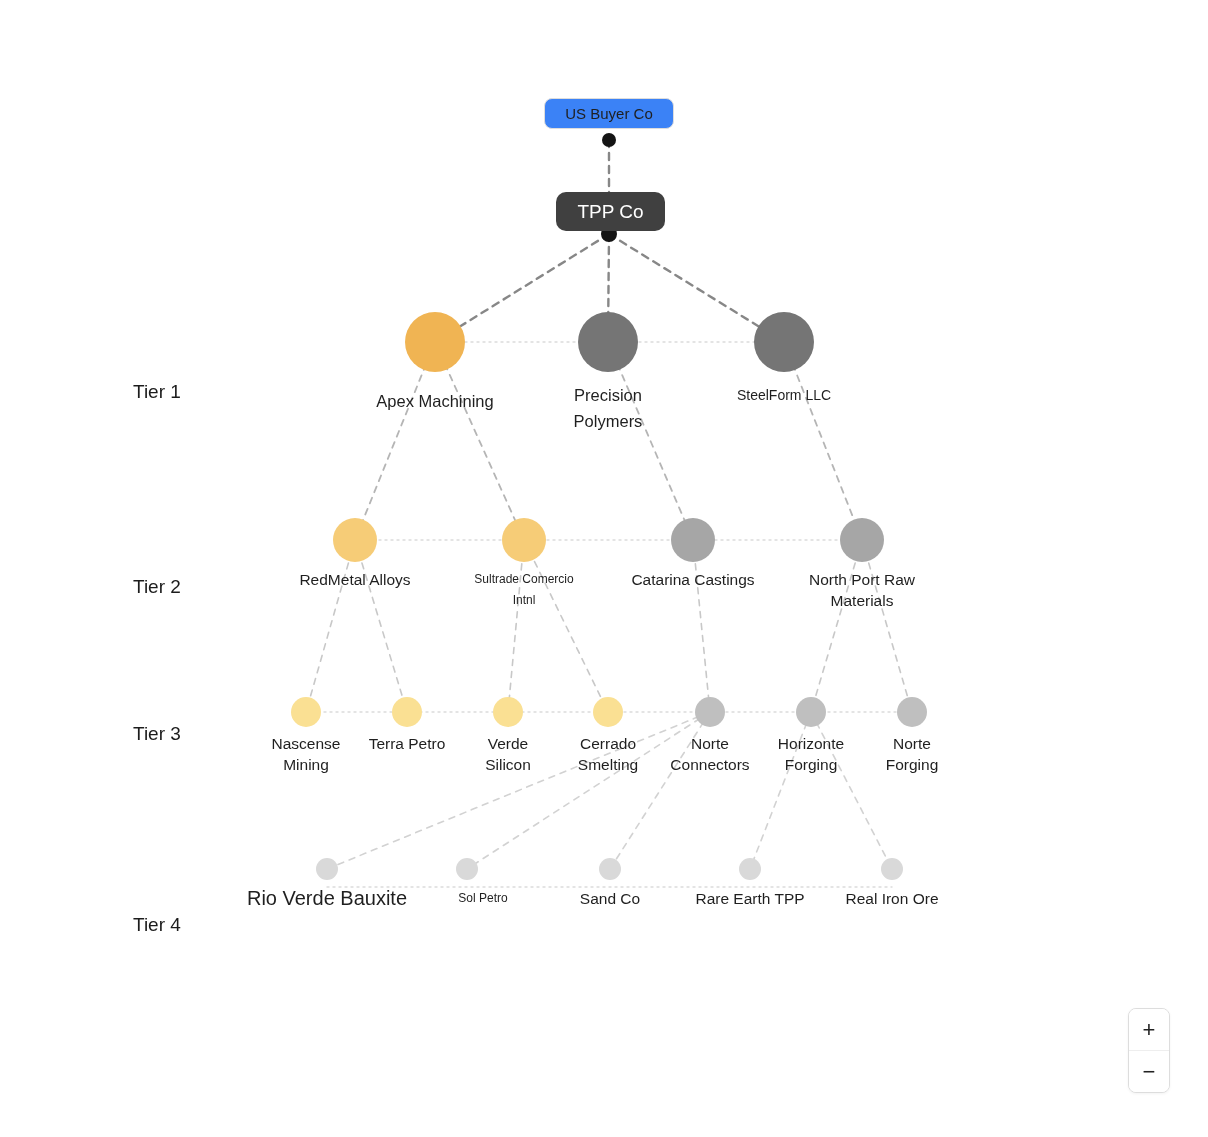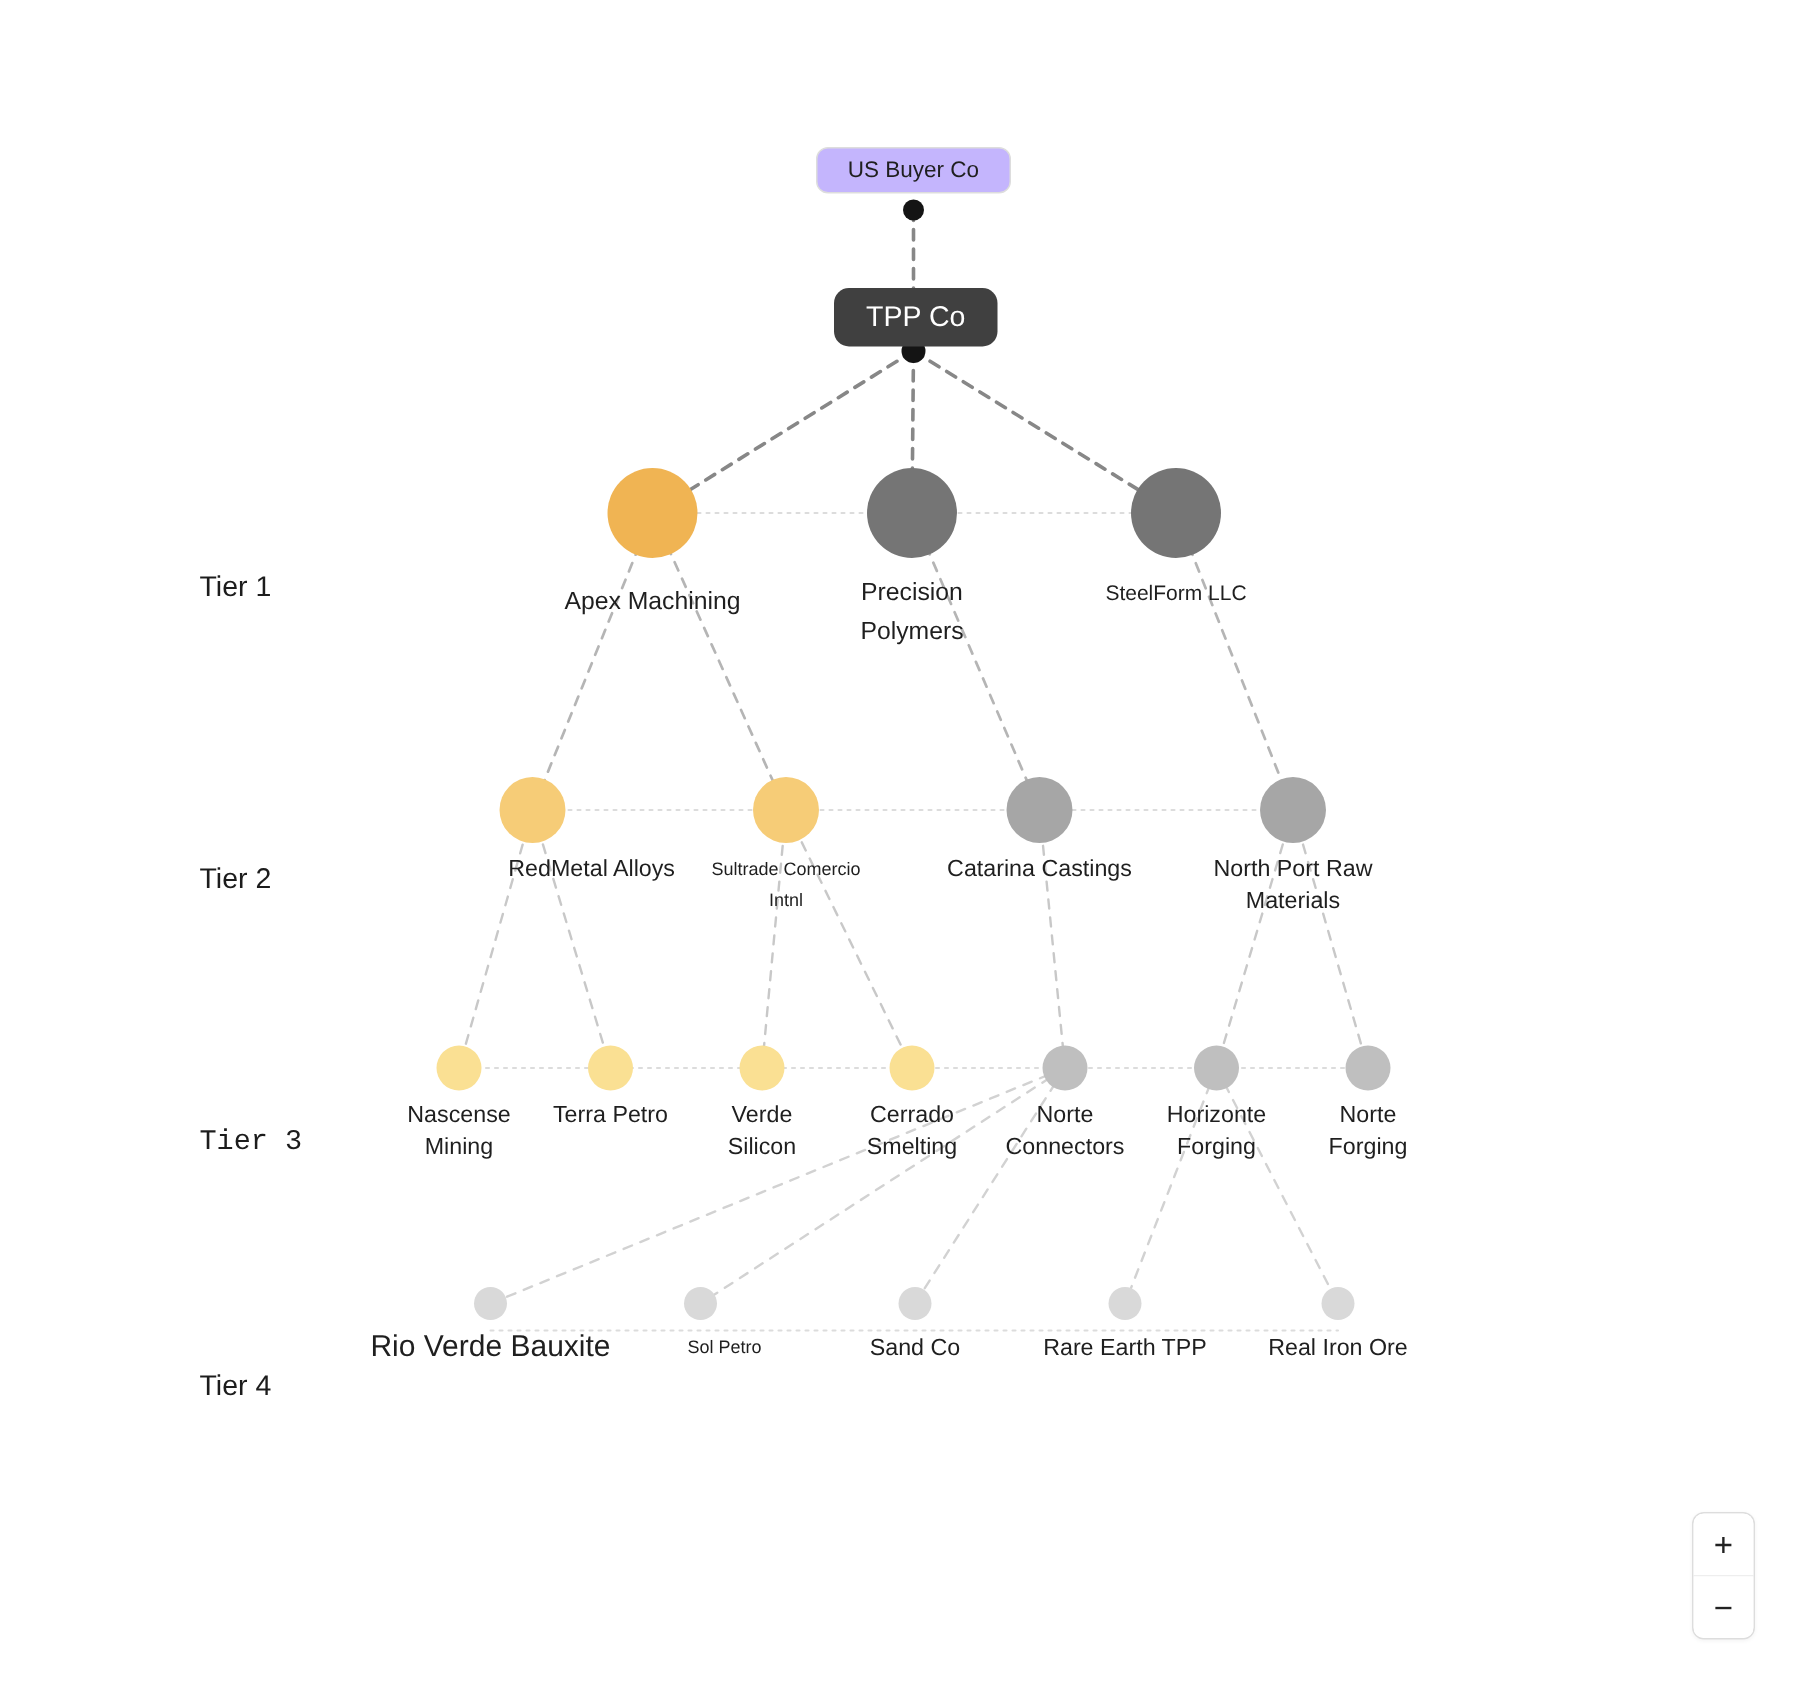--- a/index.html
+++ b/index.html
@@ -12,21 +12,21 @@
   .node-label{
     position:absolute;width:190px;text-align:center;white-space:pre-line;
     color:#1f1f1f;
   }
   .tier-label{
     position:absolute;left:133px;font-size:19px;color:#1c1c1c;width:70px;margin-top:44px;
   }
   .connector-dot{position:absolute;background:#141414;border-radius:50%;}
   .buyer-box{
     position:absolute;left:544px;top:98px;width:130px;height:31px;
-    background:#c4b5fd;border:1px solid #ddd;border-radius:8px;
+    background:#3b82f6;border:1px solid #ddd;border-radius:8px;
     display:flex;align-items:center;justify-content:center;
     font-size:15px;color:#1f1f1f;box-sizing:border-box;
   }
   .tpp-box{
     position:absolute;left:556px;top:192px;width:109px;height:39px;
     border-radius:10px;display:flex;align-items:center;justify-content:center;
     font-size:19px;color:#ffffff;
   }
   .zoom-controls{
     position:absolute;left:1128px;top:1008px;width:42px;height:85px;
@@ -74,21 +74,21 @@
 
   <div id="node-layer">
       <div class="node-circle" style="left: 405px; top: 312px; width: 60px; height: 60px; background: rgb(240, 180, 83);"></div>
       <div class="node-label" style="left: 340px; top: 388px; font-size: 16.5px; line-height: 26px;">Apex Machining</div>
       <div class="node-circle" style="left: 578px; top: 312px; width: 60px; height: 60px; background: rgb(117, 117, 117);"></div>
       <div class="node-label" style="left: 513px; top: 382px; font-size: 16.5px; line-height: 26px;">Precision
 Polymers</div>
       <div class="node-circle" style="left: 754px; top: 312px; width: 60px; height: 60px; background: rgb(117, 117, 117);"></div>
       <div class="node-label" style="left: 689px; top: 382px; font-size: 14px; line-height: 26px;">SteelForm LLC</div>
       <div class="node-circle" style="left: 333px; top: 518px; width: 44px; height: 44px; background: rgb(246, 204, 119);"></div>
-      <div class="node-label" style="left: 260px; top: 569px; font-size: 15.5px; line-height: 21px; text-align: right;">RedMetal Alloys</div>
+      <div class="node-label" style="left: 260px; top: 569px; font-size: 15.5px; line-height: 21px;">RedMetal Alloys</div>
       <div class="node-circle" style="left: 502px; top: 518px; width: 44px; height: 44px; background: rgb(246, 204, 119);"></div>
       <div class="node-label" style="left: 429px; top: 569px; font-size: 12px; line-height: 21px;">Sultrade Comercio
 Intnl</div>
       <div class="node-circle" style="left: 671px; top: 518px; width: 44px; height: 44px; background: rgb(166, 166, 166);"></div>
       <div class="node-label" style="left: 598px; top: 569px; font-size: 15.5px; line-height: 21px;">Catarina Castings</div>
       <div class="node-circle" style="left: 840px; top: 518px; width: 44px; height: 44px; background: rgb(166, 166, 166);"></div>
       <div class="node-label" style="left: 767px; top: 569px; font-size: 15.5px; line-height: 21px;">North Port Raw
 Materials</div>
       <div class="node-circle" style="left: 291px; top: 697px; width: 30px; height: 30px; background: rgb(250, 224, 147);"></div>
       <div class="node-label" style="left: 211px; top: 733px; font-size: 15.5px; line-height: 21px;">Nascense
@@ -128,21 +128,21 @@
     <span>US Buyer Co</span>
   </div>
 
   <div class="tpp-box" style="background: #404040;">
     <span>TPP Co</span>
   </div>
 
   <div id="tier-label-layer">
       <div class="tier-label" style="top: 337px;">Tier 1</div>
       <div class="tier-label" style="top: 532px;">Tier 2</div>
-      <div class="tier-label" style="top: 706px; font-family: Liberation Mono, monospace;">Tier 3</div>
+      <div class="tier-label" style="top: 679px;">Tier 3</div>
       <div class="tier-label" style="top: 870px;">Tier 4</div>
     </div>
 
   <div class="zoom-controls">
     <button>+</button>
     <div class="zoom-divider"></div>
     <button>−</button>
   </div>
 
 </div>

